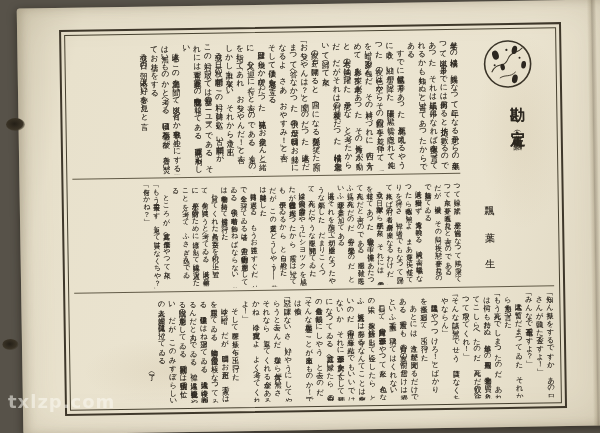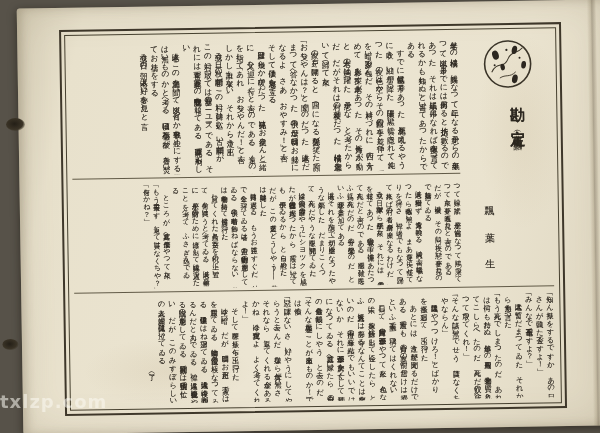--- a/index.html
+++ b/index.html
@@ -69,21 +69,21 @@
   .author-col {
     position:absolute; left:13px; top:163px;
     writing-mode:vertical-rl; text-orientation:mixed;
     font-size:10px; letter-spacing:8px; color:#2e2922;
     text-shadow:0 0 0.5px rgba(50,44,35,0.6);
   }
   .watermark {
     position:absolute; left:0px; top:391px;
     font-family:"DejaVu Sans",sans-serif;
     font-size:18px; font-weight:bold; letter-spacing:1px;
-    color:rgba(252,250,243,0.55); z-index:5;
+    color:rgba(252,250,243,0.55); z-index:5;padding-left:8px;
   }
 </style>
 </head>
 <body>
 
 <div class="paper">
   <div class="stain1"></div>
   <div class="stain2"></div>
   <div class="crease"></div>
 

